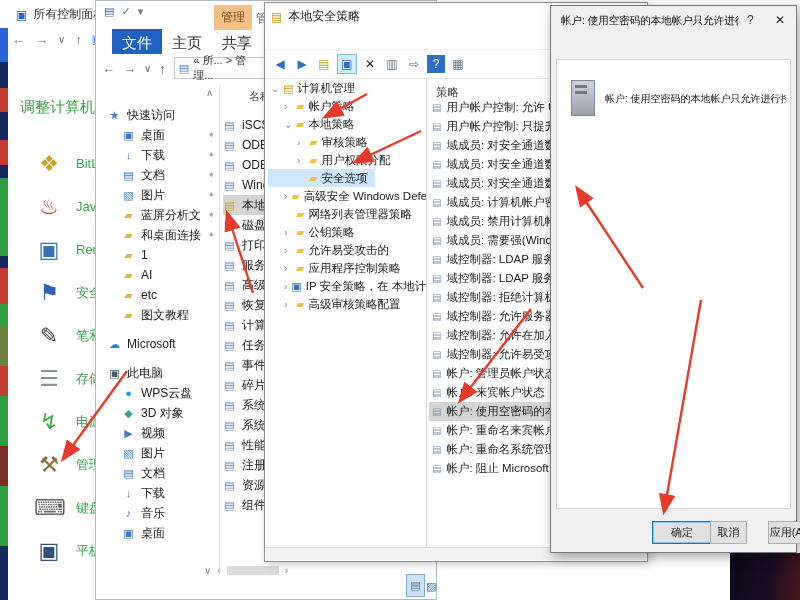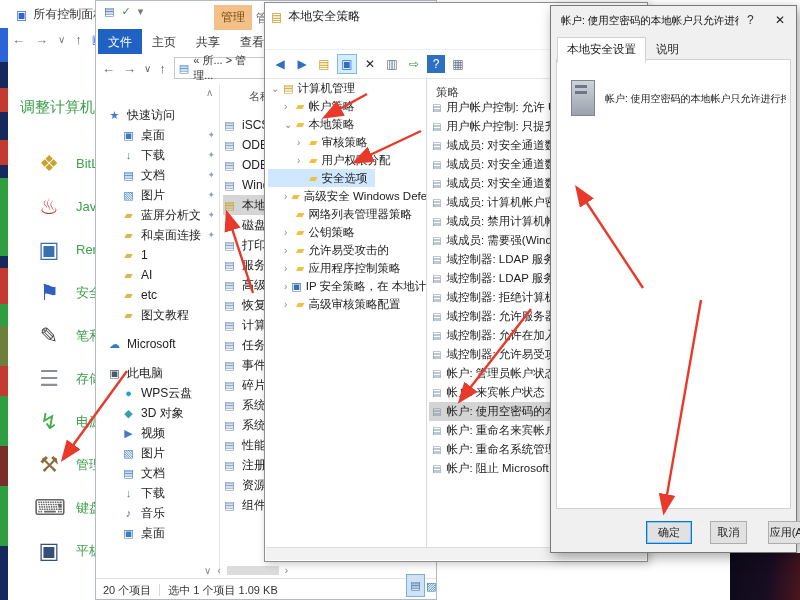--- a/index.html
+++ b/index.html
@@ -23,21 +23,21 @@
   #cp-items{position:absolute;left:26px;top:142px;width:262px}
   .cp-ico{width:30px;height:30px;font-size:22px;text-align:center;line-height:30px}
   .cp-label{font-size:13px}
 
   
   #exp{left:95px;top:0;width:342px;height:600px;border:1px solid #b0bac6;box-sizing:border-box}
   #exp .qat{position:absolute;left:8px;top:5px;display:flex;gap:7px;font-size:11px;color:#4a6fae}
   #ctx-tab{position:absolute;left:118px;top:4px;width:38px;height:25px;background:#f3c08a;color:#7a4a10;
     font-size:12px;display:flex;align-items:center;justify-content:center}
   #ctx-tab2{position:absolute;left:160px;top:9px;font-size:12px;color:#666}
-  #exp-tabs{position:absolute;left:2px;top:28px;height:25px;display:flex;font-size:12px;color:#333}
+  #exp-tabs{position:absolute;left:16px;top:28px;height:25px;display:flex;font-size:15px;color:#333}
   .exp-tab{padding:5px 10px}
   .exp-tab.selected{background:#2062c4;color:#fff}
   #exp .addr{position:absolute;left:6px;top:56px;display:flex;align-items:center;gap:8px;color:#666;font-size:13px}
   #exp .crumbbox{display:flex;align-items:center;gap:4px;border:1px solid #c8c8c8;height:20px;padding:0 4px;font-size:11px;color:#333;width:96px}
   #side-scroll{position:absolute;left:110px;top:86px;font-size:10px;color:#888}
   #sidebar{position:absolute;left:4px;top:104px;width:118px}
   .side-row{height:20px;padding-left:calc(8px + var(--lvl,0)*14px);display:flex;align-items:center;gap:6px;font-size:12px;color:#222;white-space:nowrap;overflow:hidden}
   .side-row[data-group="1"]{margin-top:9px}
   .side-row .ic{font-size:11px;width:13px;text-align:center}
   .side-row .pin{display:none;margin-left:auto;color:#9aa5b1;font-size:9px;padding-right:3px}
@@ -94,21 +94,21 @@
   #pol-ico::after{content:"";position:absolute;left:3px;top:10px;width:12px;height:3px;background:#6e7884}
   #pol-label{position:absolute;left:48px;top:32px;right:4px;font-size:10px;color:#222;white-space:nowrap;overflow:hidden}
   #radios{position:absolute;left:20px;top:98px}
   .radio{display:flex;align-items:center;gap:7px;height:18px;margin-bottom:11px;font-size:11px;color:#222}
   .radio .dot{width:11px;height:11px;border:1px solid #666;border-radius:50%;position:relative;background:#fff}
   .radio.selected .dot::after{content:"";position:absolute;left:2.5px;top:2.5px;width:5px;height:5px;background:#1a1a1a;border-radius:50%}
   #dlg-btns{position:absolute;left:0;right:5px;bottom:7px;height:24px}
   .dlg-btn{position:absolute;height:23px;background:#e1e1e1;border:1px solid #adadad;font-size:11px;color:#222;
     display:flex;align-items:center;justify-content:center;box-sizing:border-box}
   .dlg-btn.selected{border:1px solid #0078d7;box-shadow:inset 0 0 0 1px #8fc4ef}
-  #btn-ok{left:95px;width:46px}
+  #btn-ok{left:101px;width:60px}
   #btn-cancel{left:159px;width:37px}
   #btn-apply{left:217px;width:40px}
 
   
   #arrows{position:absolute;left:0;top:0;width:800px;height:600px;pointer-events:none;z-index:50}
 
   .green{color:#3da04a}
 </style>
 </head>
 <body>
@@ -418,25 +418,20 @@
           <span class="ic">▤</span>
           <span>组件服务</span>
         </div>
       </div>
     <div id="hscroll">
       <span>∨</span>
       <span>‹</span>
       <span class="track"></span>
       <span>›</span>
     </div>
-    <div class="status">
-      <span>20 个项目</span>
-      <span class="sep"></span>
-      <span>选中 1 个项目 1.09 KB</span>
-    </div>
   </section>
 
   <section id="sp" class="win">
     <div class="titlebar">
       <span class="ic" style="color:#c9a227">▤</span>
       <span>本地安全策略</span>
     </div>
     <div id="sp-tools">
 
     <span class="tool-ic ic" style="color:#2e6fc2">◀</span>
@@ -606,25 +601,20 @@
   </section>
 
   <div id="corner" class="abs"></div>
   <div id="dicon1" class="abs">▤</div>
   <div id="dicon2" class="abs">▨</div>
 
   <section id="dlg" class="win">
     <div id="dlg-title">帐户: 使用空密码的本地帐户只允许进行控制台登录 属性</div>
     <div id="dlg-help">?</div>
     <div id="dlg-close">✕</div>
-    <div id="dlg-tabs">
-
-    <div class="dlg-tab selected">本地安全设置</div>
-        <div class="dlg-tab">说明</div>
-      </div>
     <div id="dlg-page">
       <div id="pol-ico"></div>
       <div id="pol-label">帐户: 使用空密码的本地帐户只允许进行控制台登录</div>
     </div>
     <div id="dlg-btns">
       <div id="btn-ok" class="dlg-btn selected">确定</div>
       <div id="btn-cancel" class="dlg-btn">取消</div>
       <div id="btn-apply" class="dlg-btn">应用(A)</div>
     </div>
   </section>

